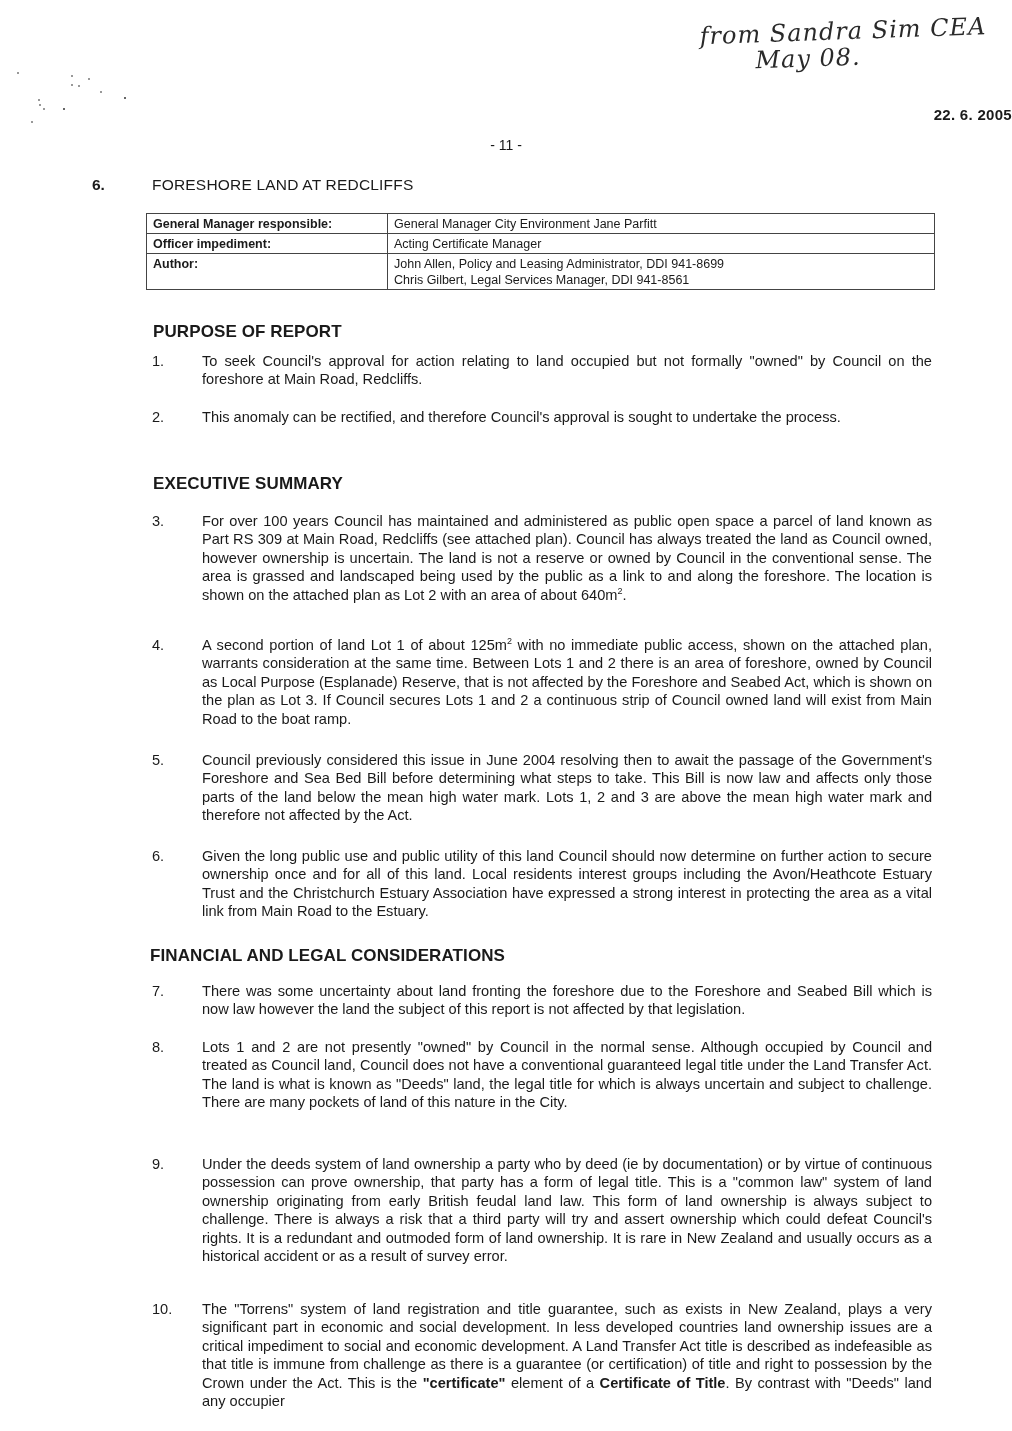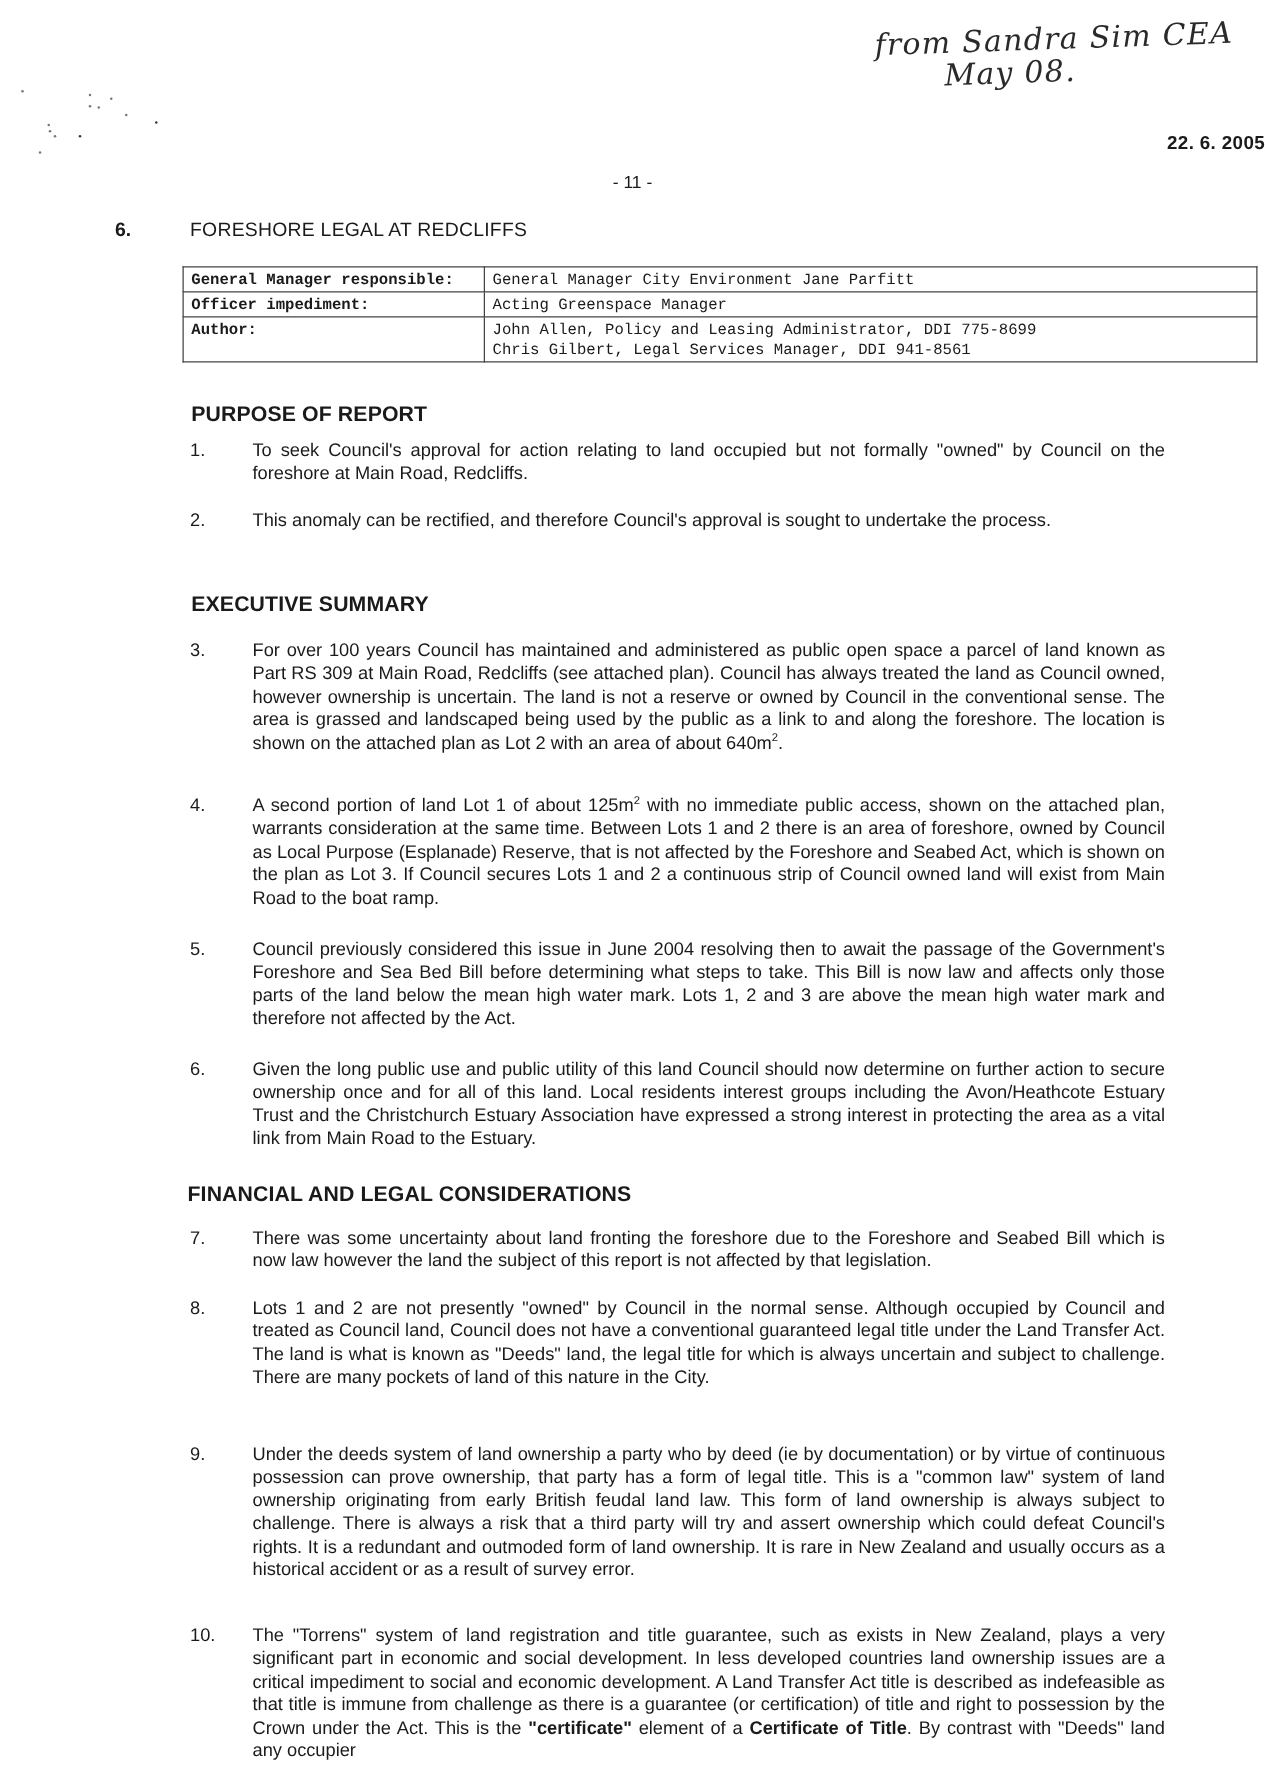--- a/index.html
+++ b/index.html
@@ -73,25 +73,24 @@
       font-size: 15.5px;
       display: flex;
     }
     .section-title .num { font-weight: bold; width: 60px; }
     .section-title .title { letter-spacing: 0.2px; }
 
     table.meta {
       position: absolute;
       left: 146px;
       top: 213px;
-      width: 860px;
+      width: 789px;
       border-collapse: collapse;
       font-size: 12.5px;
       border: 1.5px solid #333;
-      font-family: Liberation Mono, monospace;
     }
     table.meta td {
       border: 1.2px solid #444;
       padding: 2px 5px 1px 6px;
       vertical-align: top;
       line-height: 16px;
     }
     table.meta td.label { width: 229px; font-weight: bold; }
     table.meta td.value { font-weight: normal; }
 
@@ -143,37 +142,37 @@
   <div class="handwriting">
     <span class="line1">from Sandra Sim CEA</span>
     <span class="line2">May 08.</span>
   </div>
 
   <div class="date">22. 6. 2005</div>
   <div class="pageno">- 11 -</div>
 
   <div class="section-title">
     <span class="num">6.</span>
-    <span class="title">FORESHORE LEGAL AT REDCLIFFS</span>
+    <span class="title">FORESHORE LAND AT REDCLIFFS</span>
   </div>
 
   <table class="meta">
     <tbody>
         <tr>
       <td class="label">General Manager responsible:</td>
       <td class="value">General Manager City Environment Jane Parfitt</td>
     </tr>
     <tr>
       <td class="label">Officer impediment:</td>
-      <td class="value">Acting Greenspace Manager</td>
+      <td class="value">Acting Certificate Manager</td>
     </tr>
     <tr>
       <td class="label">Author:</td>
       <td class="value">
-        <div>John Allen, Policy and Leasing Administrator, DDI 775-8699</div>
+        <div>John Allen, Policy and Leasing Administrator, DDI 941-8699</div>
         <div>Chris Gilbert, Legal Services Manager, DDI 941-8561</div>
       </td>
     </tr>
   </tbody>
     </table>
 
   <div class="heading" style="left:153px;top:322px">PURPOSE OF REPORT</div>
 
   <div class="para" style="top:352px">
     <span class="pnum">1.</span>

